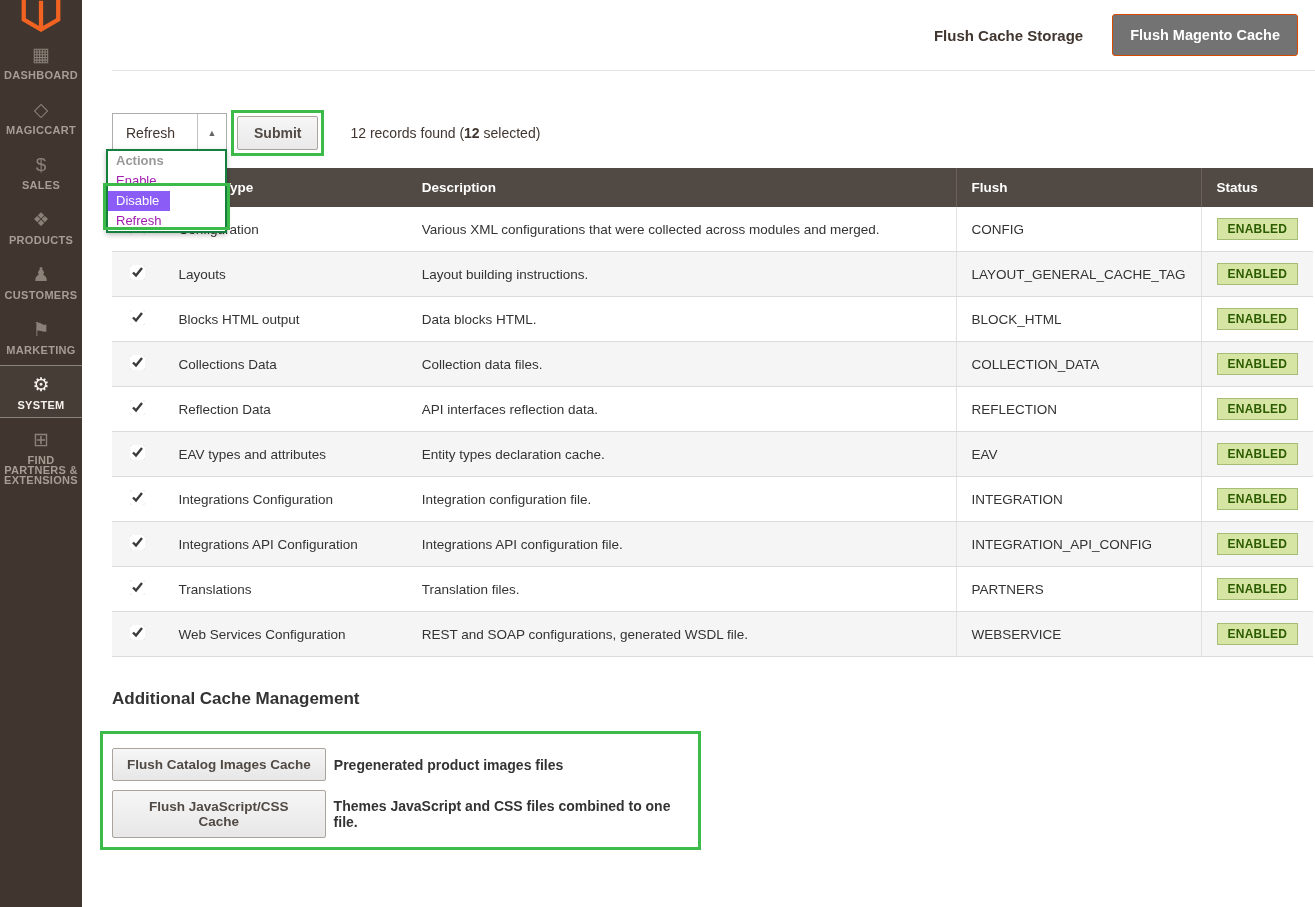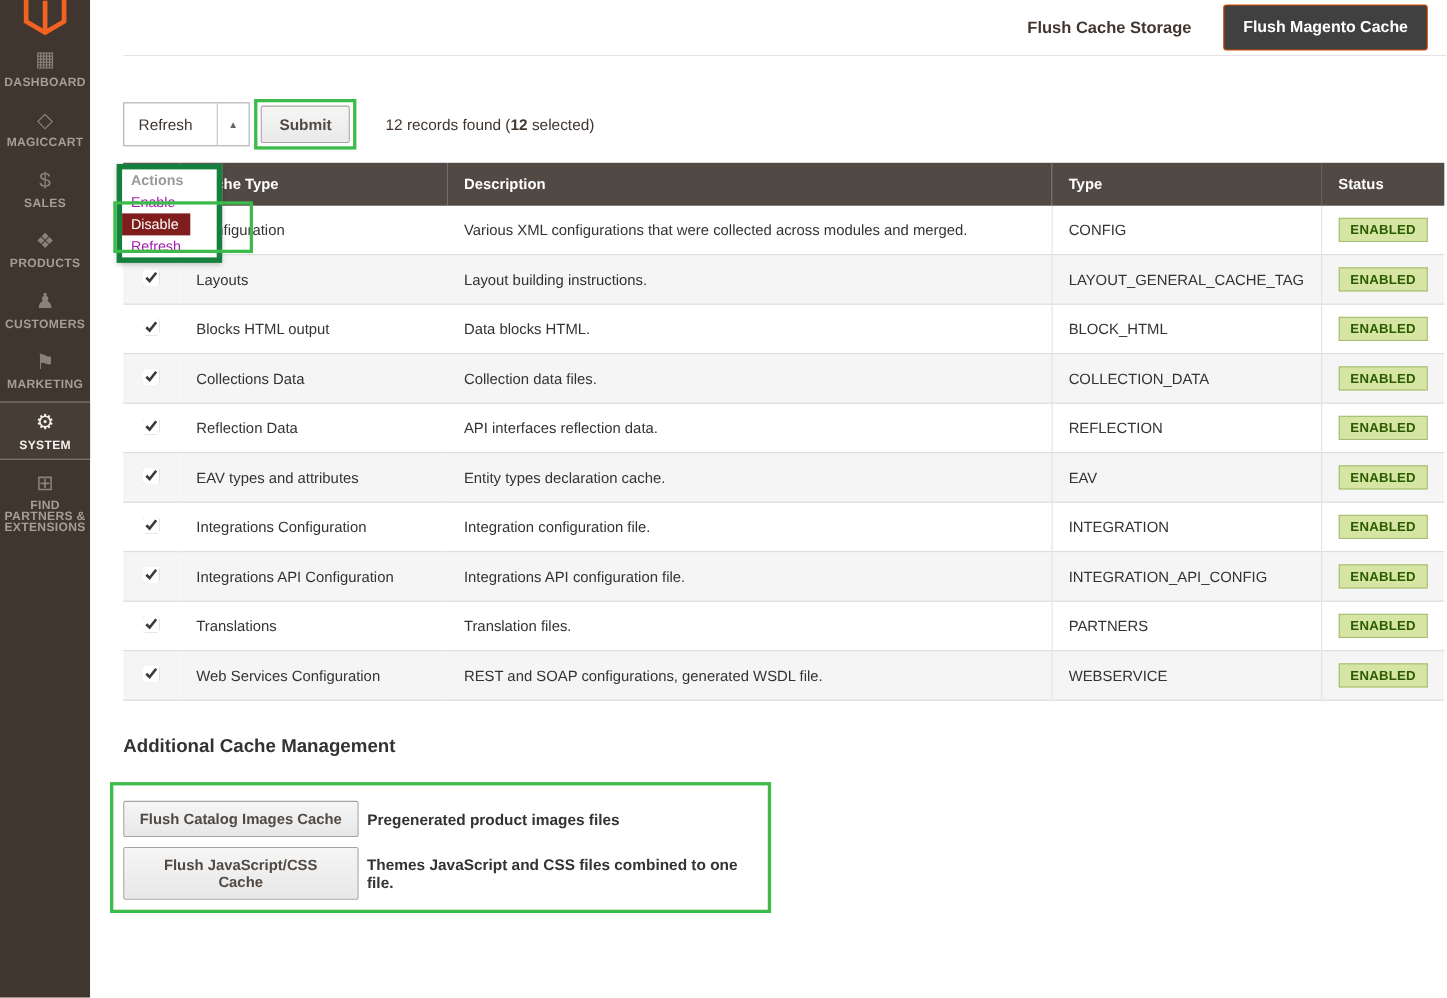--- a/index.html
+++ b/index.html
@@ -14,51 +14,51 @@
   .side-item { padding:8px 2px 7px; text-align:center; cursor:pointer; margin:4px 0; }
   .side-icon { display:block; font-size:19px; line-height:22px; color:#8a8179; font-weight:400; }
   .side-label { display:block; font-size:11px; font-weight:700; letter-spacing:.3px;
                 color:#a79d95; margin-top:4px; line-height:10px; }
   .side-item.active { background:#463d36; outline:1px solid #8a837b; }
   .side-item.active .side-label, .side-item.active .side-icon { color:#f5f1ec; }
 
   
   .main { position:relative; flex:1; height:100%; background:#fff; }
 
-  .page-header { height:51px; margin-left:30px; border-bottom:1px solid #e3e3e3;
+  .page-header { height:71px; margin-left:30px; border-bottom:1px solid #e3e3e3;
                  display:flex; align-items:center; justify-content:flex-end;
                  padding-right:17px; gap:29px; }
   .flush-storage { font-size:15px; font-weight:700; color:#41362f; cursor:pointer; }
-  .btn-primary { background:#404040; color:#fff; font-weight:700; font-size:14.5px;
+  .btn-primary { background:#737373; color:#fff; font-weight:700; font-size:14.5px;
                  padding:12px 17px; border:1px solid #d64a02; border-radius:3px; cursor:pointer;
                  font-family:"Liberation Sans", sans-serif; }
 
   
   .toolbar { margin:39px 0 0 30px; height:46px; display:flex; align-items:center; }
   .select { width:115px; height:40px; border:1px solid #adadad; background:#fff;
             display:flex; align-items:stretch; cursor:pointer; }
   .select-value { flex:1; display:flex; align-items:center; padding-left:13px;
                   font-size:14px; color:#41362f; }
   .select-arrow { width:29px; border-left:1px solid #c2c2c2; display:flex;
                   align-items:center; justify-content:center; font-size:9px; color:#666; }
   .submit-annotation { border:3px solid #3dbb4a; padding:3px; margin-left:4px; }
   .btn-secondary { background:linear-gradient(#f6f6f6,#e9e9e9); border:1px solid #aaa49c;
                    color:#514943; font-weight:700; font-size:14px; padding:8px 16px;
                    border-radius:2px; cursor:pointer; font-family:"Liberation Sans", sans-serif; }
   .records { margin-left:26px; font-size:14px; color:#41362f; }
   .records .bold { font-weight:700; }
 
   
-  .dropdown { position:absolute; left:24px; top:149px; width:96px; background:#fff;
-              border:5px solid #15803d; box-shadow:0 2px 5px rgba(0,0,0,.25);
+  .dropdown { position:absolute; left:24px; top:149px; width:121px; background:#fff;
+              border:2px solid #15803d; box-shadow:0 2px 5px rgba(0,0,0,.25);
               z-index:20; }
   .dd-item { height:20px; line-height:20px; font-size:13px; padding-left:8px;
              color:#a21caf; cursor:pointer; white-space:nowrap; }
   .dd-group { color:#999; font-weight:700; }
-  .dd-item.highlight { background:#7f1d1d; color:#fff; width:62px; }
+  .dd-item.highlight { background:#8b5cf6; color:#fff; width:62px; }
 
   
   .annotation { position:absolute; border:3px solid #3dbb4a; z-index:30; pointer-events:none; }
   .ann-dropdown { left:21px; top:183px; width:127px; height:47px; }
 
   
   .grid { width:calc(100% - 32px); margin:12px 0 0 30px; border-collapse:collapse; }
   .grid thead th { background:#514943; color:#fff; font-size:13.5px; font-weight:600;
                    text-align:left; padding:12px 15px; height:39px; }
   .grid th.col-check, .grid td.col-check { width:52px; text-align:center; padding:8px 0; }
@@ -171,21 +171,21 @@
 </div>
 
     <div class="annotation ann-dropdown"></div>
 
     <table class="grid">
       <thead>
         <tr>
           <th class="col-check"><input type="checkbox" checked="" style=""></th>
           <th class="col-type">Cache Type</th>
           <th class="col-desc">Description</th>
-          <th class="col-tags">Type</th>
+          <th class="col-tags">Flush</th>
           <th class="col-status">Status</th>
         </tr>
       </thead>
       <tbody>
   <tr>
     <td class="col-check"><input type="checkbox" checked="" style=""></td>
     <td class="col-type">Configuration</td>
     <td class="col-desc">Various XML configurations that were collected across modules and merged.</td>
     <td class="col-tags">CONFIG</td>
     <td class="col-status"><span class="badge">ENABLED</span></td>

